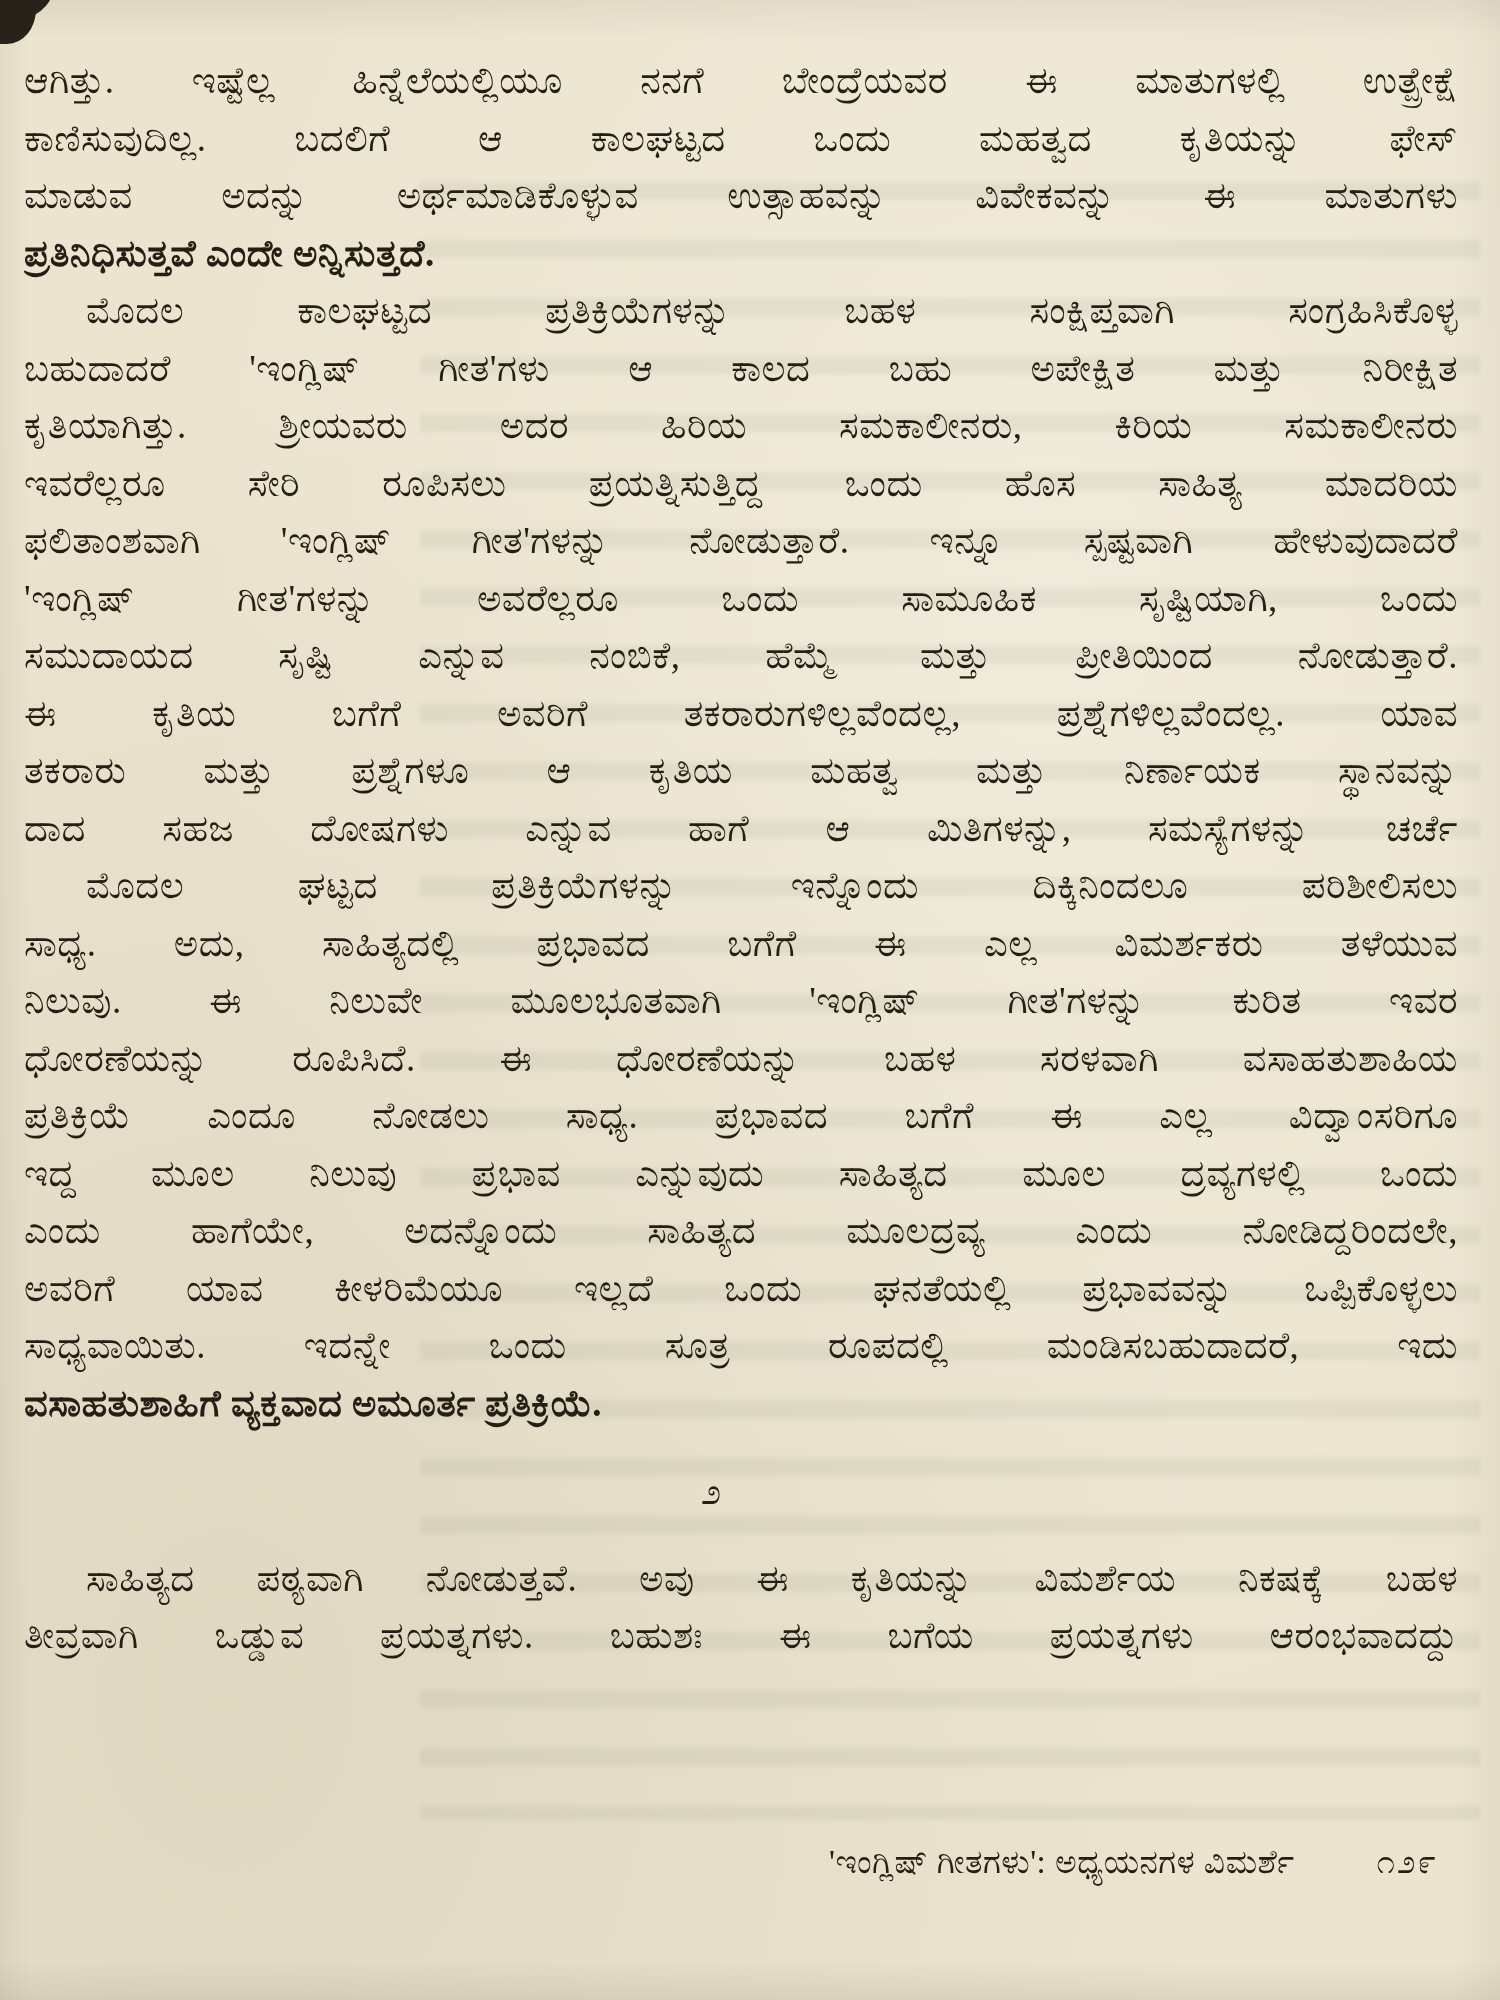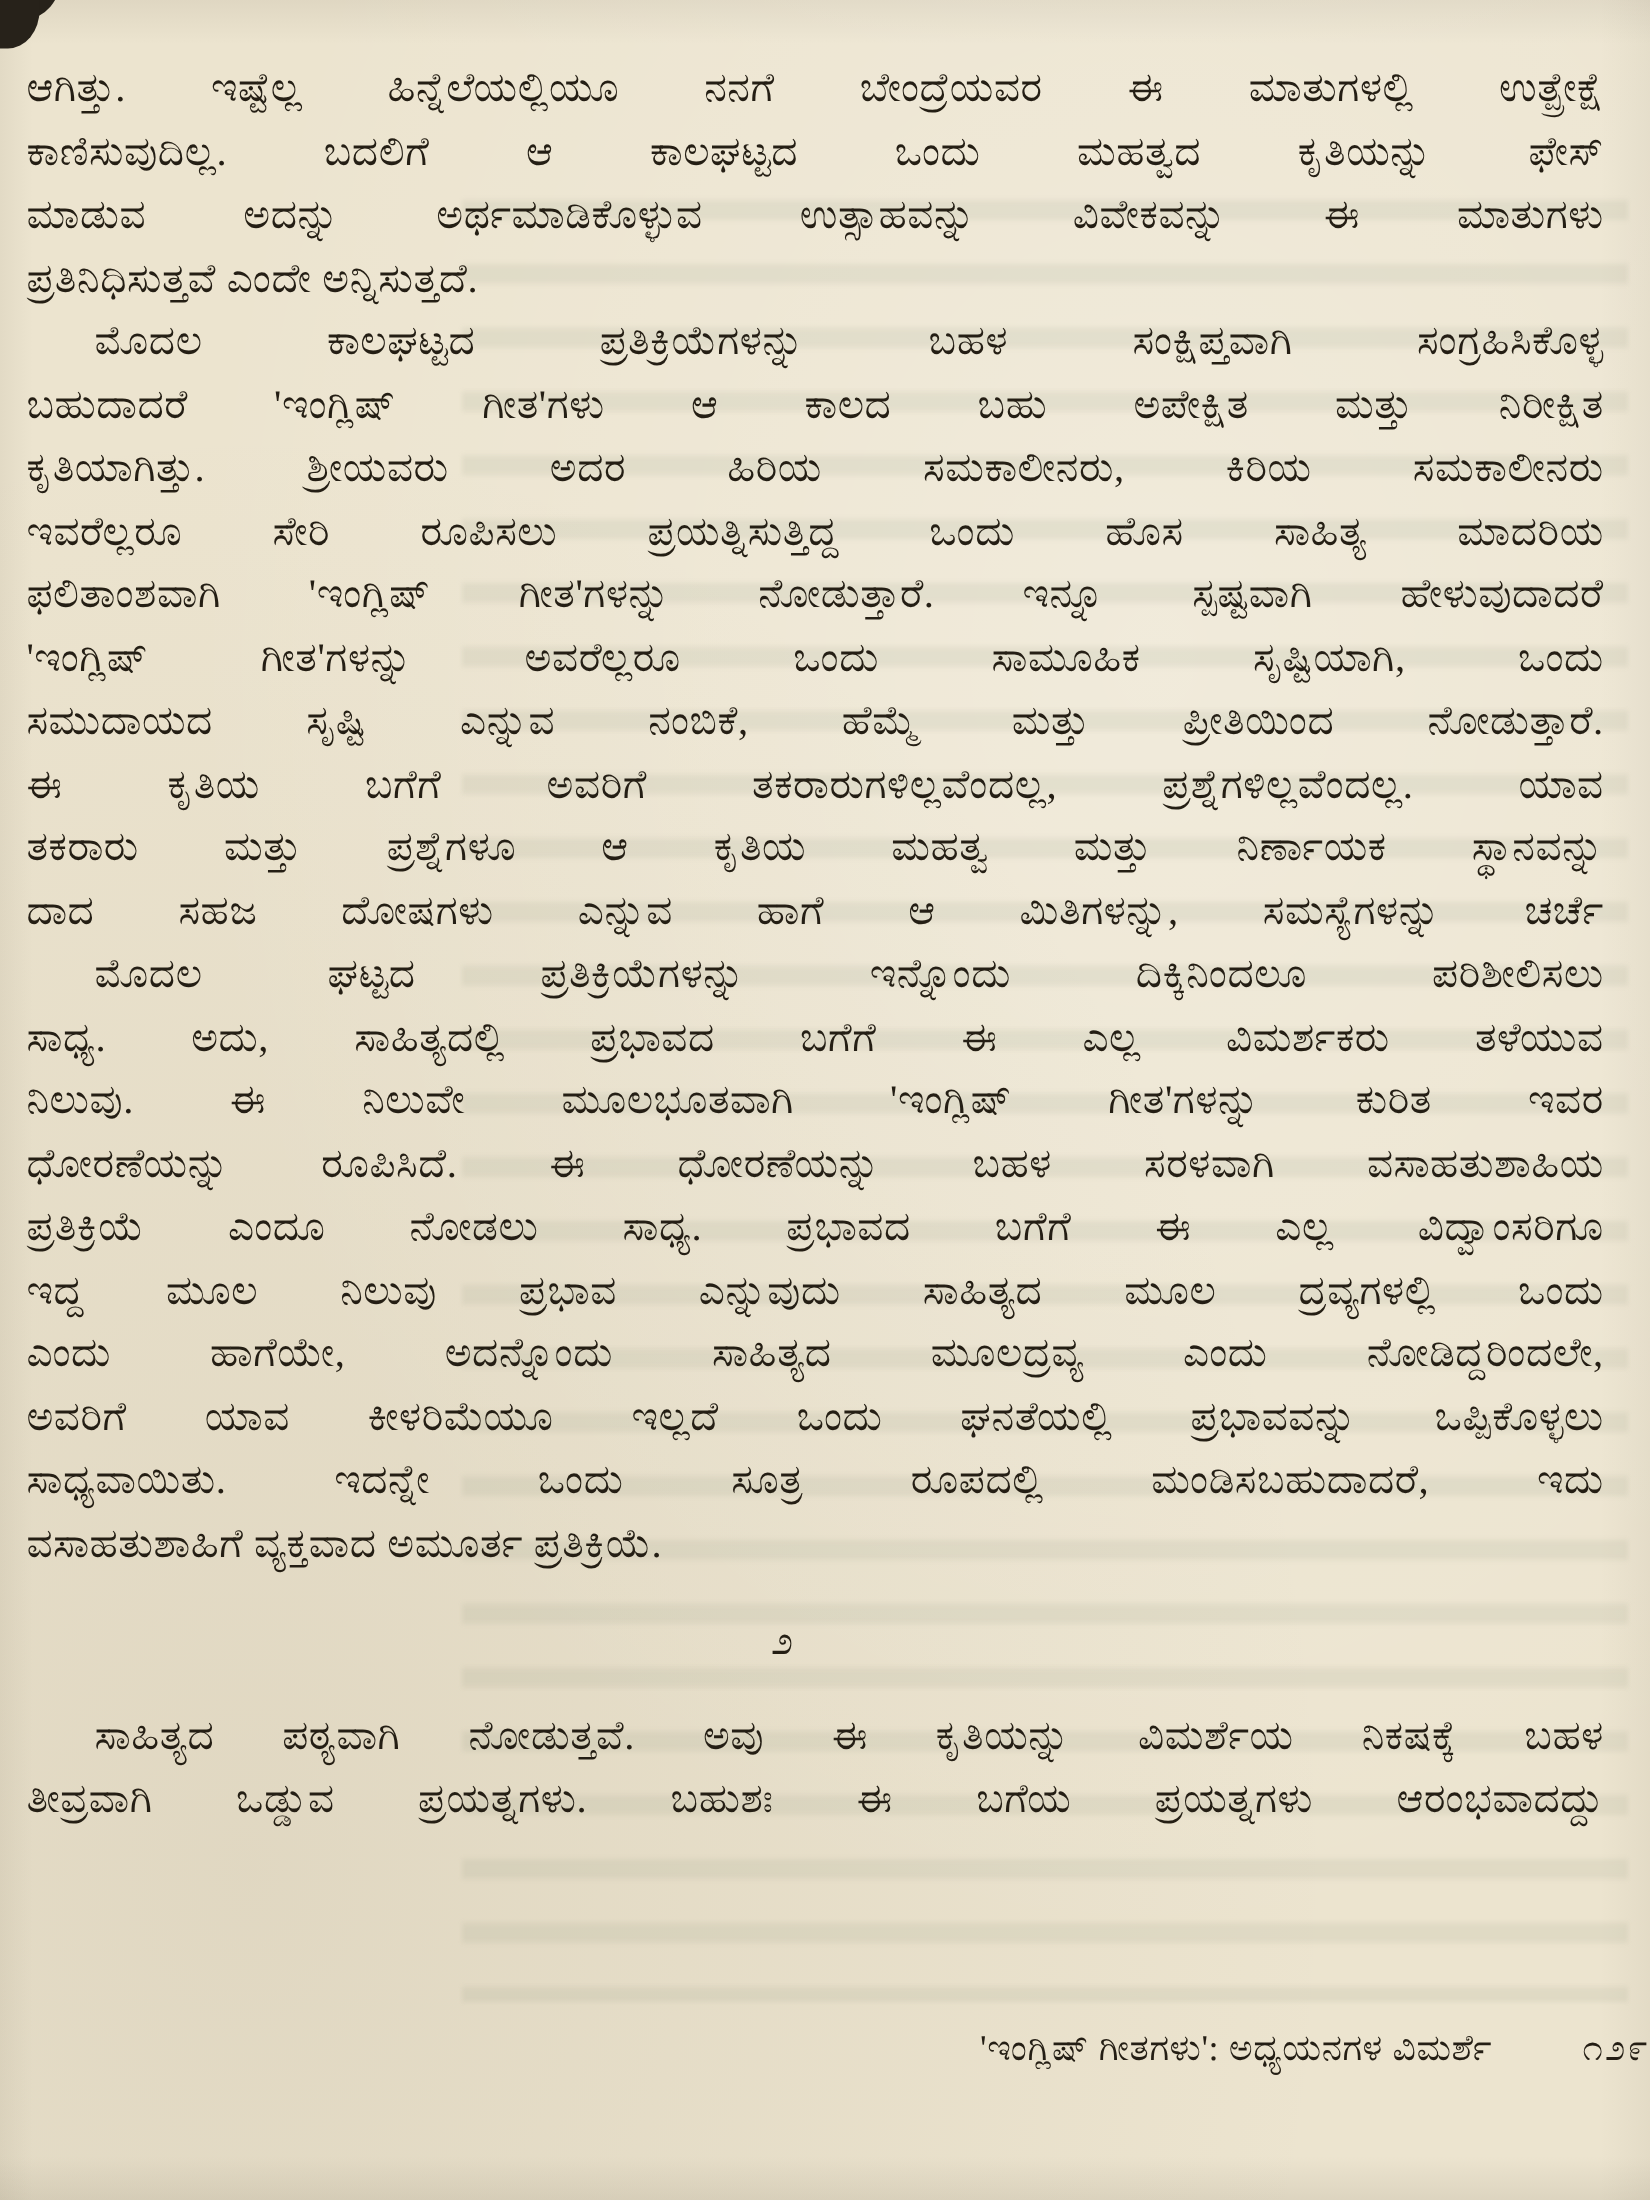--- a/index.html
+++ b/index.html
@@ -47,34 +47,35 @@
     line-height: 57.5px;
     letter-spacing: 0.5px;
   }
   .para { margin: 0; }
   .line {
     text-align: justify;
     text-align-last: justify;
     white-space: nowrap;
     overflow: hidden;
   }
-  .line.short { text-align-last: left; }
+  .line.short { text-align-last: left; font-weight: bold; }
   .para.indented .line:first-child { text-indent: 62px; }
   .divider {
     text-align: center;
     font-size: 36px;
     padding: 32px 60px 28px 0;
     letter-spacing: 0;
   }
   .footer {
     position: absolute;
     bottom: 118px; left: 0; right: 0;
     display: flex;
     justify-content: flex-end;
     align-items: baseline;
+    padding-right: 62px;
     font-size: 33px;
     gap: 58px;
   }
   .footer .running-title { letter-spacing: 0.5px; }
   .footer .page-number { letter-spacing: 2px; margin-left: 24px; }
 </style>
 </head>
 <body>
 
 <div class="page">

